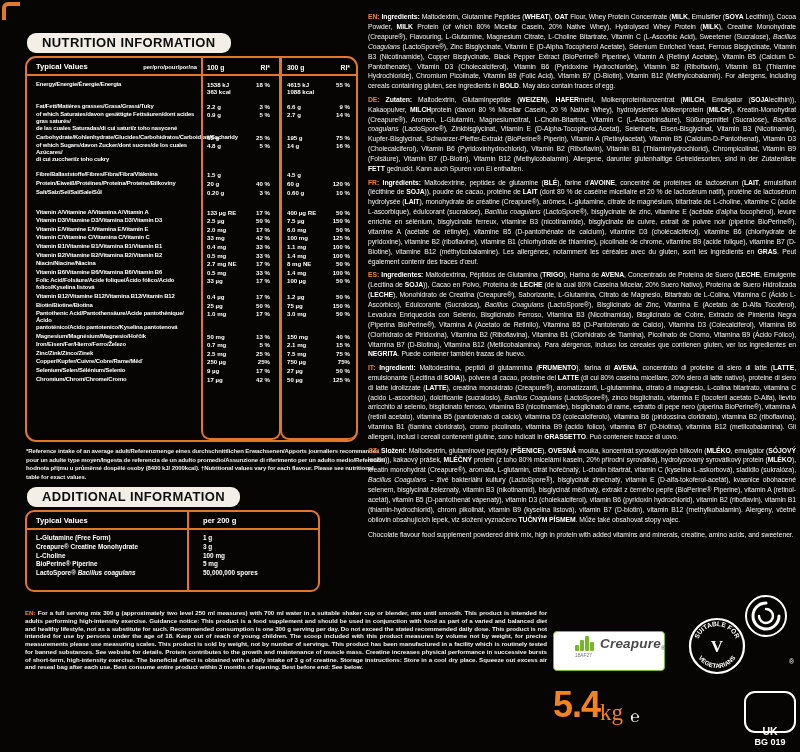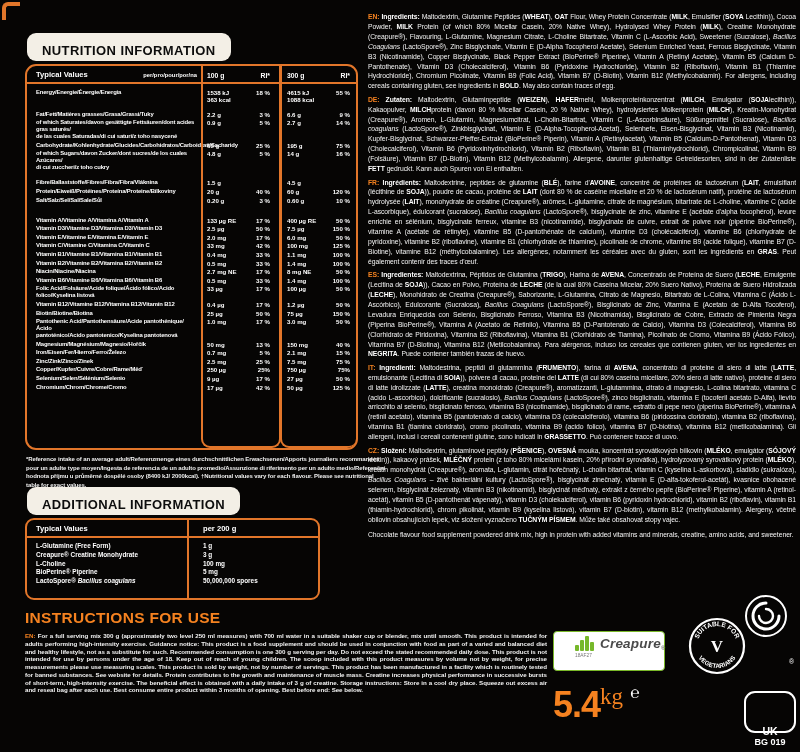--- a/index.html
+++ b/index.html
@@ -7,21 +7,21 @@
          font-family:"Liberation Sans",sans-serif;color:#fff;}
   :root{--orange:#e2762a;--orange-bright:#f58220;}
 
   
   .corner{position:absolute;left:2px;top:2px;width:14px;height:14px;
           border-left:4px solid var(--orange);border-top:4px solid var(--orange);
           border-top-left-radius:6px;}
 
   
   .pill{display:inline-block;background:#f3efe6;color:#0d0d0d;font-weight:bold;
-        font-size:13px;letter-spacing:.4px;padding:10px 15px 3px;border-radius:9px;
+        font-size:13px;letter-spacing:.4px;padding:2px 15px 3px;border-radius:9px;
         margin:0 9px 3px 2px;white-space:nowrap;}
 
   
   .nut-panel{position:absolute;left:25px;top:33px;width:333px;}
   .nut-table{position:relative;border:2px solid var(--orange);border-radius:11px;
              height:386px;box-sizing:border-box;overflow:hidden;}
   .nut-head{display:grid;grid-template-columns:166px 46px 26px 8px 46px 26px;
             padding:4px 0 3px 9px;border-bottom:2px solid var(--orange);align-items:end;}
   .nut-head .tv{font-size:7.6px;font-weight:bold;display:flex;justify-content:space-between;
                 align-items:baseline;padding-right:5px;}
@@ -83,21 +83,21 @@
   .bars i{display:block;width:3.5px;background:#76b82a;margin-right:1.5px;border-radius:1px;}
   .b1{height:6px;}.b2{height:11px;}.b3{height:15px;}.b4{height:9px;}
   .cp-text{font-style:italic;font-weight:bold;color:#4a4a4a;font-size:13.5px;letter-spacing:.2px;}
   .cp-r{font-size:6px;color:#4a4a4a;vertical-align:top;}
   .cp-code{font-size:4.8px;color:#777;margin-top:2px;}
 
   .veg-badge{position:absolute;left:688px;top:617px;}
   .swirl-badge{position:absolute;left:744px;top:594px;}
   .reg-mark{position:absolute;left:789px;top:658px;font-size:7px;color:#fff;}
 
-  .weight{position:absolute;left:553px;top:684px;display:flex;align-items:flex-start;}
+  .weight{position:absolute;left:553px;top:684px;display:flex;align-items:flex-end;}
   .weight .big{color:var(--orange-bright);font-size:36px;font-weight:bold;letter-spacing:-1px;}
   .weight .unit{color:var(--orange-bright);font-size:23px;font-weight:normal;font-family:Liberation Serif, serif;}
   .weight .emark{color:#fff;font-size:16px;margin-left:7px;}
 
   .est-badge{position:absolute;left:744px;top:691px;width:52px;height:42px;
              border:2px solid #fff;border-radius:11px;box-sizing:border-box;
              display:flex;flex-direction:column;align-items:center;justify-content:center;}
   .est-badge .l1{font-size:10.5px;font-weight:bold;line-height:11px;margin-top:48px;}
   .est-badge .l2{font-size:9px;font-weight:bold;line-height:10px;text-align:center;}
 </style>
@@ -370,21 +370,20 @@
           <div class="arow">
             <span>LactoSpore® <i>Bacillus coagulans</i></span>
             <span class="aval">50,000,000 spores</span>
           </div>
         </div>
       <div class="add-vline"></div>
     </div>
   </section>
 
   <section class="instr">
-    <h2>INSTRUCTIONS FOR USE</h2>
     <p><span class="lang">EN:</span> <span>For a full serving mix 300 g (approximately two level 250 ml measures) with 700 ml water in a suitable shaker cup or blender, mix until smooth. This product is intended for adults performing high-intensity exercise. <b>Guidance notice:</b> This product is a food supplement and should be used in conjunction with food as part of a varied and balanced diet and healthy lifestyle, not as a substitute for such. Recommended consumption is one 300 g serving per day. Do not exceed the stated recommended daily dose. This product is not intended for use by persons under the age of 18. <b>Keep out of reach of young children.</b> The scoop included with this product measures by volume not by weight, for precise measurements please use measuring scales. This product is sold by weight, not by number of servings. This product has been manufactured in a facility which is routinely tested for banned substances. See website for details. Protein contributes to the growth and maintenance of muscle mass. Creatine increases physical performance in successive bursts of short-term, high-intensity exercise. The beneficial effect is obtained with a daily intake of 3 g of creatine. <b>Storage instructions:</b> Store in a cool dry place. Squeeze out excess air and reseal bag after each use. Best consume entire product within 3 months of opening. <b>Best before end:</b> See below.</span></p>
   </section>
 
   <aside class="ing-col" id="ing-col">
       <p><span class="lang">EN:</span><span> <b>Ingredients:</b> Maltodextrin, Glutamine Peptides (<b>WHEAT</b>), <b>OAT</b> Flour, Whey Protein Concentrate (<b>MILK</b>, Emulsifier (<b>SOYA</b> Lecithin)), Cocoa Powder, <b>MILK</b> Protein (of which 80% Micellar Casein, 20% Native Whey), Hydrolysed Whey Protein (<b>MILK</b>), Creatine Monohydrate (Creapure®), Flavouring, L-Glutamine, Magnesium Citrate, L-Choline Bitartrate, Vitamin C (L-Ascorbic Acid), Sweetener (Sucralose), <i>Bacillus Coagulans</i> (LactoSpore®), Zinc Bisglycinate, Vitamin E (D-Alpha Tocopherol Acetate), Selenium Enriched Yeast, Ferrous Bisglycinate, Vitamin B3 (Nicotinamide), Copper Bisglycinate, Black Pepper Extract (BioPerine® Piperine), Vitamin A (Retinyl Acetate), Vitamin B5 (Calcium D-Pantothenate), Vitamin D3 (Cholecalciferol), Vitamin B6 (Pyridoxine Hydrochloride), Vitamin B2 (Riboflavin), Vitamin B1 (Thiamine Hydrochloride), Chromium Picolinate, Vitamin B9 (Folic Acid), Vitamin B7 (D-Biotin), Vitamin B12 (Methylcobalamin). For allergens, including cereals containing gluten, see ingredients in <b>BOLD</b>. May also contain traces of egg.</span></p>
       <p><span class="lang">DE:</span><span> <b>Zutaten:</b> Maltodextrin, Glutaminpeptide (<b>WEIZEN</b>), <b>HAFER</b>mehl, Molkenproteinkonzentrat (<b>MILCH</b>, Emulgator (<b>SOJA</b>lecithin)), Kakaopulver, <b>MILCH</b>protein (davon 80 % Micellar Casein, 20 % Native Whey), hydrolysiertes Molkenprotein (<b>MILCH</b>), Kreatin-Monohydrat (Creapure®), Aromen, L-Glutamin, Magnesiumcitrat, L-Cholin-Bitartrat, Vitamin C (L-Ascorbinsäure), Süßungsmittel (Sucralose), <i>Bacillus coagulans</i> (LactoSpore®), Zinkbisglycinat, Vitamin E (D-Alpha-Tocopherol-Acetat), Selenhefe, Eisen-Bisglycinat, Vitamin B3 (Nicotinamid), Kupfer-Bisglycinat, Schwarzer-Pfeffer-Extrakt (BioPerine® Piperin), Vitamin A (Retinylacetat), Vitamin B5 (Calcium-D-Pantothenat), Vitamin D3 (Cholecalciferol), Vitamin B6 (Pyridoxinhydrochlorid), Vitamin B2 (Riboflavin), Vitamin B1 (Thiaminhydrochlorid), Chrompicolinat, Vitamin B9 (Folsäure), Vitamin B7 (D-Biotin), Vitamin B12 (Methylcobalamin). Allergene, darunter glutenhaltige Getreidesorten, sind in der Zutatenliste <b>FETT</b> gedruckt. Kann auch Spuren von Ei enthalten.</span></p>
       <p><span class="lang">FR:</span><span> <b>Ingrédients:</b> Maltodextrine, peptides de glutamine (<b>BLÉ</b>), farine d'<b>AVOINE</b>, concentré de protéines de lactosérum (<b>LAIT</b>, émulsifiant (lécithine de <b>SOJA</b>)), poudre de cacao, protéine de <b>LAIT</b> (dont 80 % de caséine micellaire et 20 % de lactosérum natif), protéine de lactosérum hydrolysée (<b>LAIT</b>), monohydrate de créatine (Creapure®), arômes, L-glutamine, citrate de magnésium, bitartrate de L-choline, vitamine C (acide L-ascorbique), édulcorant (sucralose), <i>Bacillus coagulans</i> (LactoSpore®), bisglycinate de zinc, vitamine E (acétate d'alpha tocophérol), levure enrichie en sélénium, bisglycinate ferreux, vitamine B3 (nicotinamide), bisglycinate de cuivre, extrait de poivre noir (pipérine BioPerine®), vitamine A (acétate de rétinyle), vitamine B5 (D-pantothénate de calcium), vitamine D3 (cholécalciférol), vitamine B6 (chlorhydrate de pyridoxine), vitamine B2 (riboflavine), vitamine B1 (chlorhydrate de thiamine), picolinate de chrome, vitamine B9 (acide folique), vitamine B7 (D-Biotine), vitamine B12 (méthylcobalamine). Les allergènes, notamment les céréales avec du gluten, sont les ingrédients en <b>GRAS</b>. Peut également contenir des traces d'œuf.</span></p>
       <p><span class="lang">ES:</span><span> <b>Ingredientes:</b> Maltodextrina, Péptidos de Glutamina (<b>TRIGO</b>), Harina de <b>AVENA</b>, Concentrado de Proteína de Suero (<b>LECHE</b>, Emulgente (Lecitina de <b>SOJA</b>)), Cacao en Polvo, Proteína de <b>LECHE</b> (de la cual 80% Caseína Micelar, 20% Suero Nativo), Proteína de Suero Hidrolizada (<b>LECHE</b>), Monohidrato de Creatina (Creapure®), Saborizante, L-Glutamina, Citrato de Magnesio, Bitartrato de L-Colina, Vitamina C (Ácido L-Ascórbico), Edulcorante (Sucralosa), <i>Bacillus Coagulans</i> (LactoSpore®), Bisglicinato de Zinc, Vitamina E (Acetato de D-Alfa Tocoferol), Levadura Enriquecida con Selenio, Bisglicinato Ferroso, Vitamina B3 (Nicotinamida), Bisglicinato de Cobre, Extracto de Pimienta Negra (Piperina BioPerine®), Vitamina A (Acetato de Retinilo), Vitamina B5 (D-Pantotenato de Calcio), Vitamina D3 (Colecalciferol), Vitamina B6 (Clorhidrato de Piridoxina), Vitamina B2 (Riboflavina), Vitamina B1 (Clorhidrato de Tiamina), Picolinato de Cromo, Vitamina B9 (Ácido Fólico), Vitamina B7 (D-Biotina), Vitamina B12 (Metilcobalamina). Para alérgenos, incluso los cereales que contienen gluten, ver los ingredientes en <b>NEGRITA</b>. Puede contener también trazas de huevo.</span></p>
       <p><span class="lang">IT:</span><span> <b>Ingredienti:</b> Maltodestrina, peptidi di glutammina (<b>FRUMENTO</b>), farina di <b>AVENA</b>, concentrato di proteine di siero di latte (<b>LATTE</b>, emulsionante (Lecitina di <b>SOIA</b>)), polvere di cacao, proteine del <b>LATTE</b> (di cui 80% caseina micellare, 20% siero di latte nativo), proteine di siero di latte idrolizzate (<b>LATTE</b>), creatina monoidrato (Creapure®), aromatizzanti, L-glutammina, citrato di magnesio, L-colina bitartrato, vitamina C (acido L-ascorbico), dolcificante (sucralosio), <i>Bacillus Coagulans</i> (LactoSpore®), zinco bisglicinato, vitamina E (tocoferil acetato D-Alfa), lievito arricchito al selenio, bisglicinato ferroso, vitamina B3 (nicotinamide), bisglicinato di rame, estratto di pepe nero (piperina BioPerine®), vitamina A (retinil acetato), vitamina B5 (pantotenato di calcio), vitamina D3 (colecalciferolo), vitamina B6 (piridossina cloridrato), vitamina B2 (riboflavina), vitamina B1 (tiamina cloridrato), cromo picolinato, vitamina B9 (acido folico), vitamina B7 (D-biotina), vitamina B12 (metilcobalamina). Gli allergeni, inclusi i cereali contenenti glutine, sono indicati in <b>GRASSETTO</b>. Può contenere tracce di uovo.</span></p>
       <p><span class="lang">CZ:</span><span> <b>Složení:</b> Maltodextrin, glutaminové peptidy (<b>PŠENICE</b>), <b>OVESNÁ</b> mouka, koncentrát syrovátkových bílkovin (<b>MLÉKO</b>, emulgátor (<b>SÓJOVÝ</b> lecitin)), kakaový prášek, <b>MLÉČNÝ</b> protein (z toho 80% micelární kasein, 20% přírodní syrovátka), hydrolyzovaný syrovátkový protein (<b>MLÉKO</b>), kreatin monohydrát (Creapure®), aromata, L-glutamin, citrát hořečnatý, L-cholin bitartrát, vitamin C (kyselina L-askorbová), sladidlo (sukralóza), <i>Bacillus Coagulans</i> – živé bakteriální kultury (LactoSpore®), bisglycinát zinečnatý, vitamin E (D-alfa-tokoferol-acetát), kvasnice obohacené selenem, bisglycinát železnatý, vitamin B3 (nikotinamid), bisglycinát měďnatý, extrakt z černého pepře (BioPerine® Piperine), vitamin A (retinol-acetát), vitamin B5 (D-pantothenát vápenatý), vitamin D3 (cholekalciferol), vitamin B6 (pyridoxin hydrochlorid), vitamin B2 (riboflavin), vitamin B1 (thiamin-hydrochlorid), chrom pikolinát, vitamin B9 (kyselina listová), vitamin B7 (D-biotin), vitamin B12 (methylkobalamin). Alergeny, včetně obilovin obsahujících lepek, viz složení vyznačeno <b>TUČNÝM PÍSMEM</b>. Může také obsahovat stopy vajec.</span></p>

